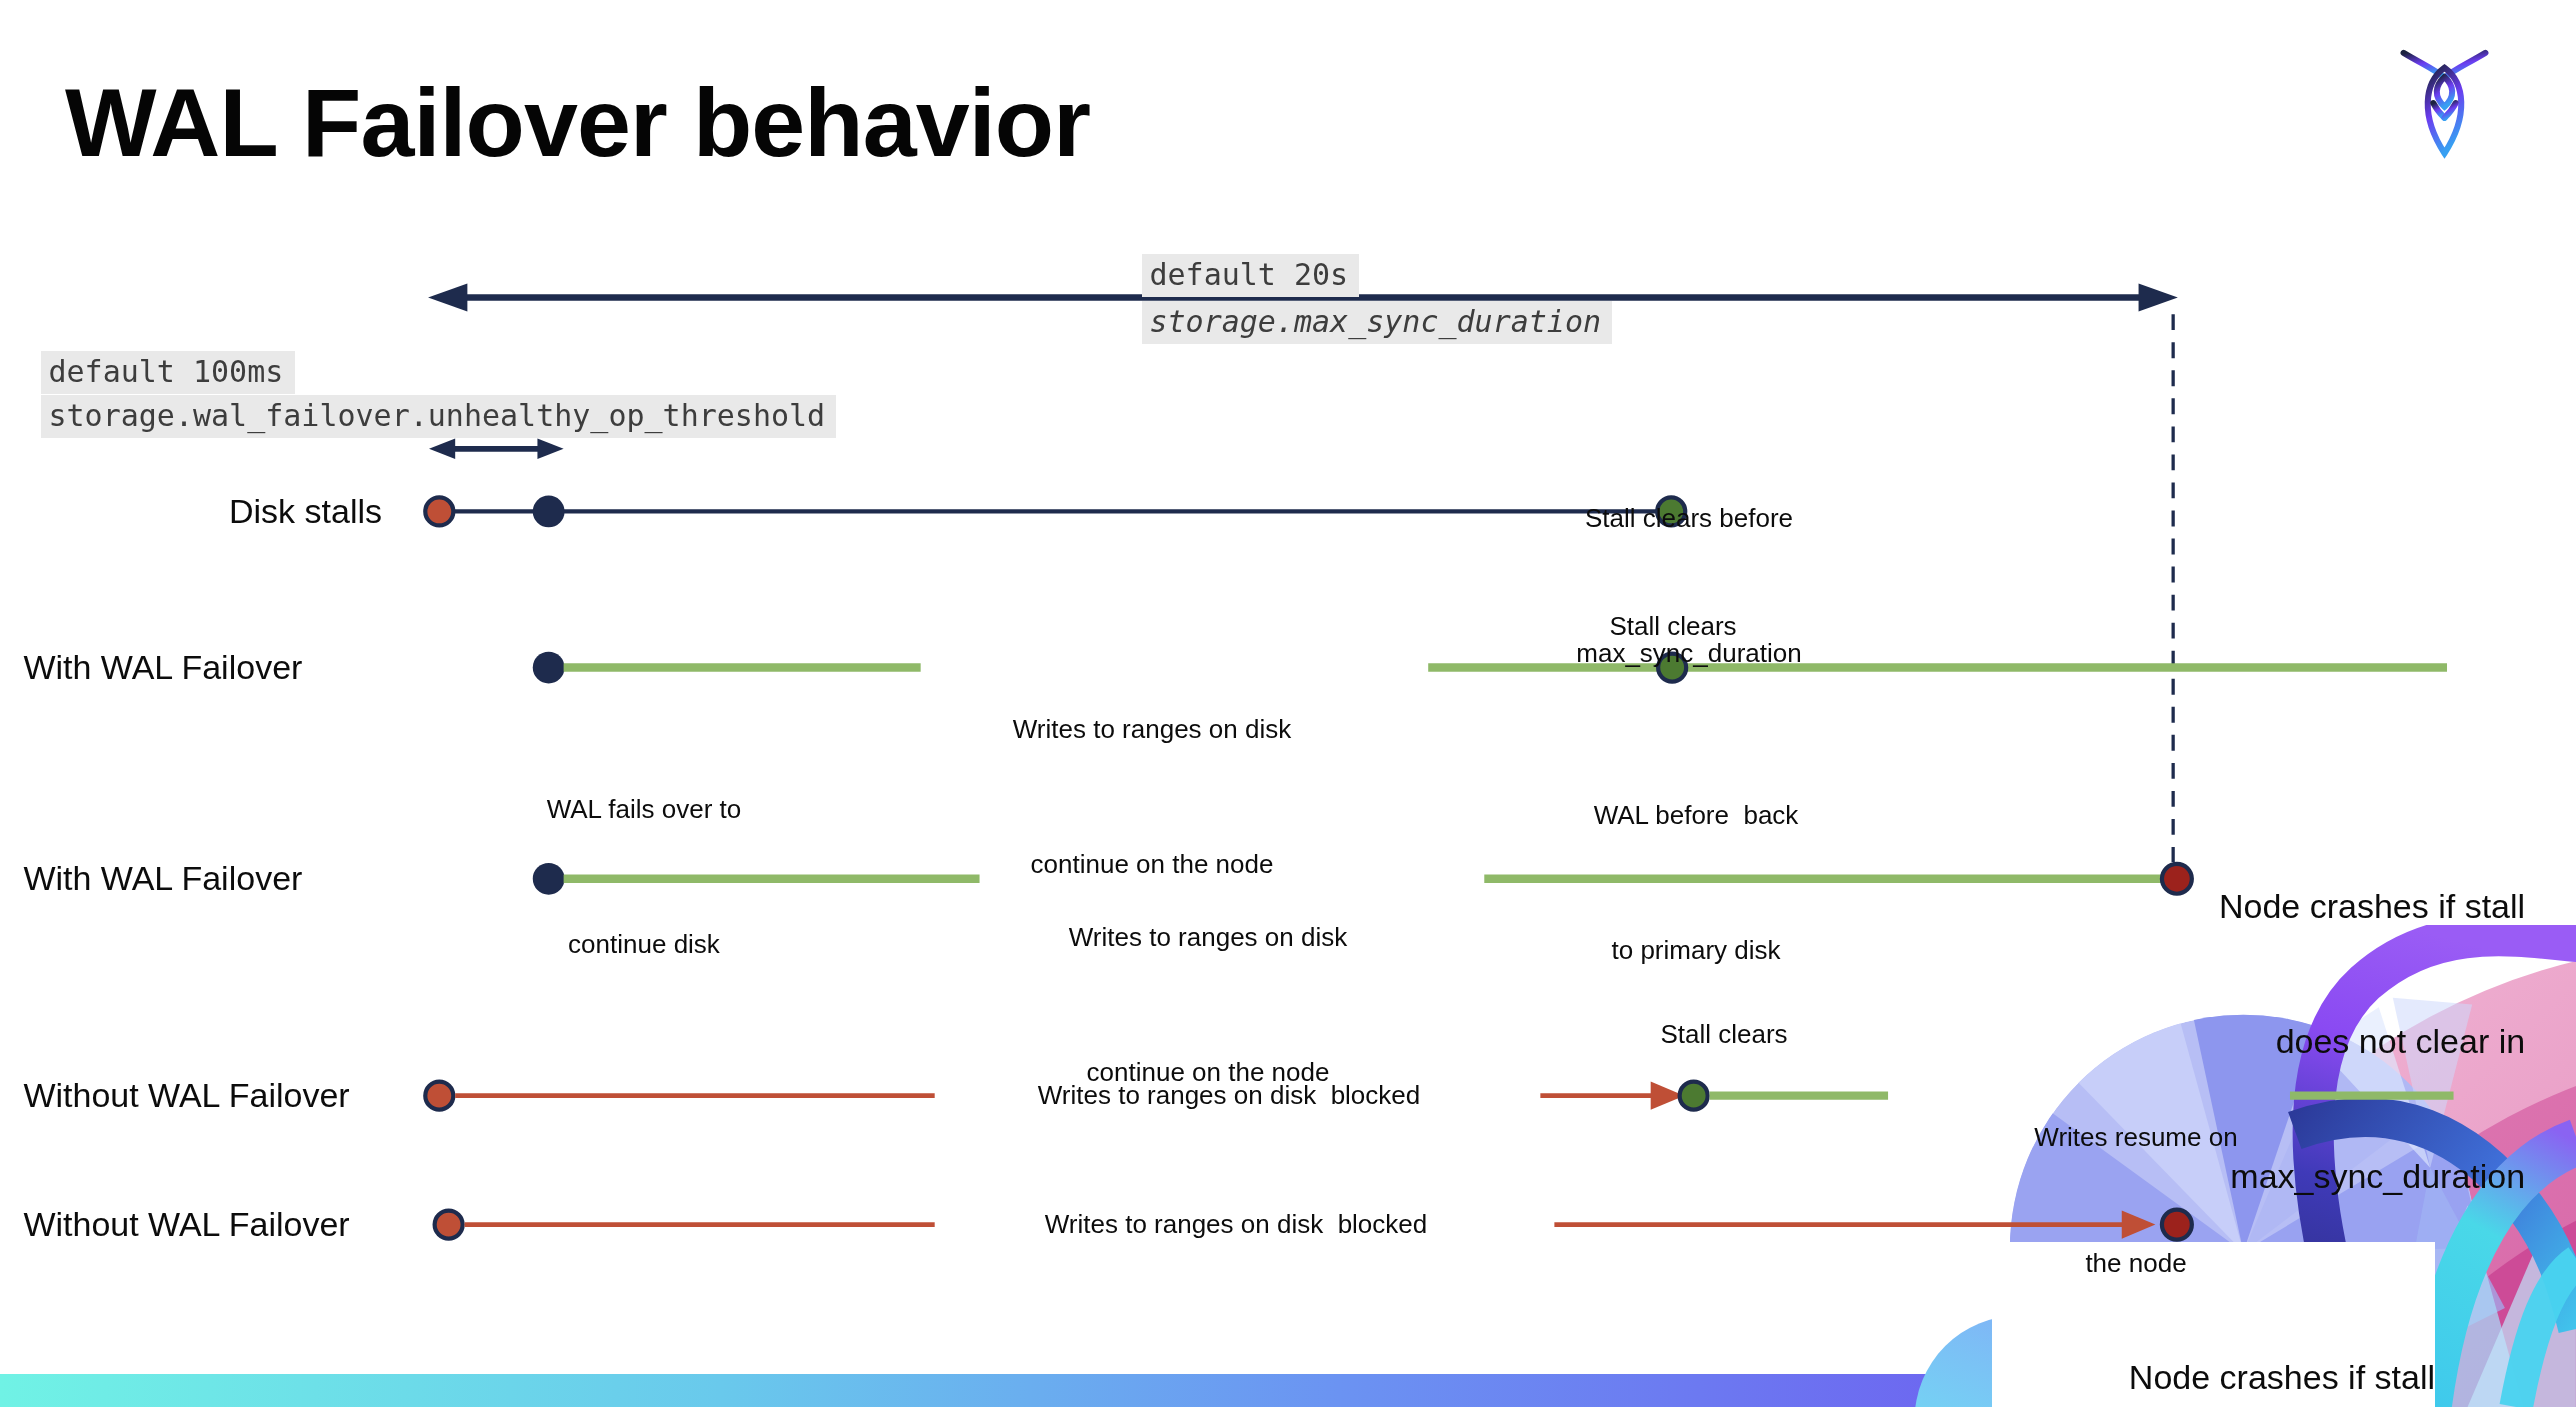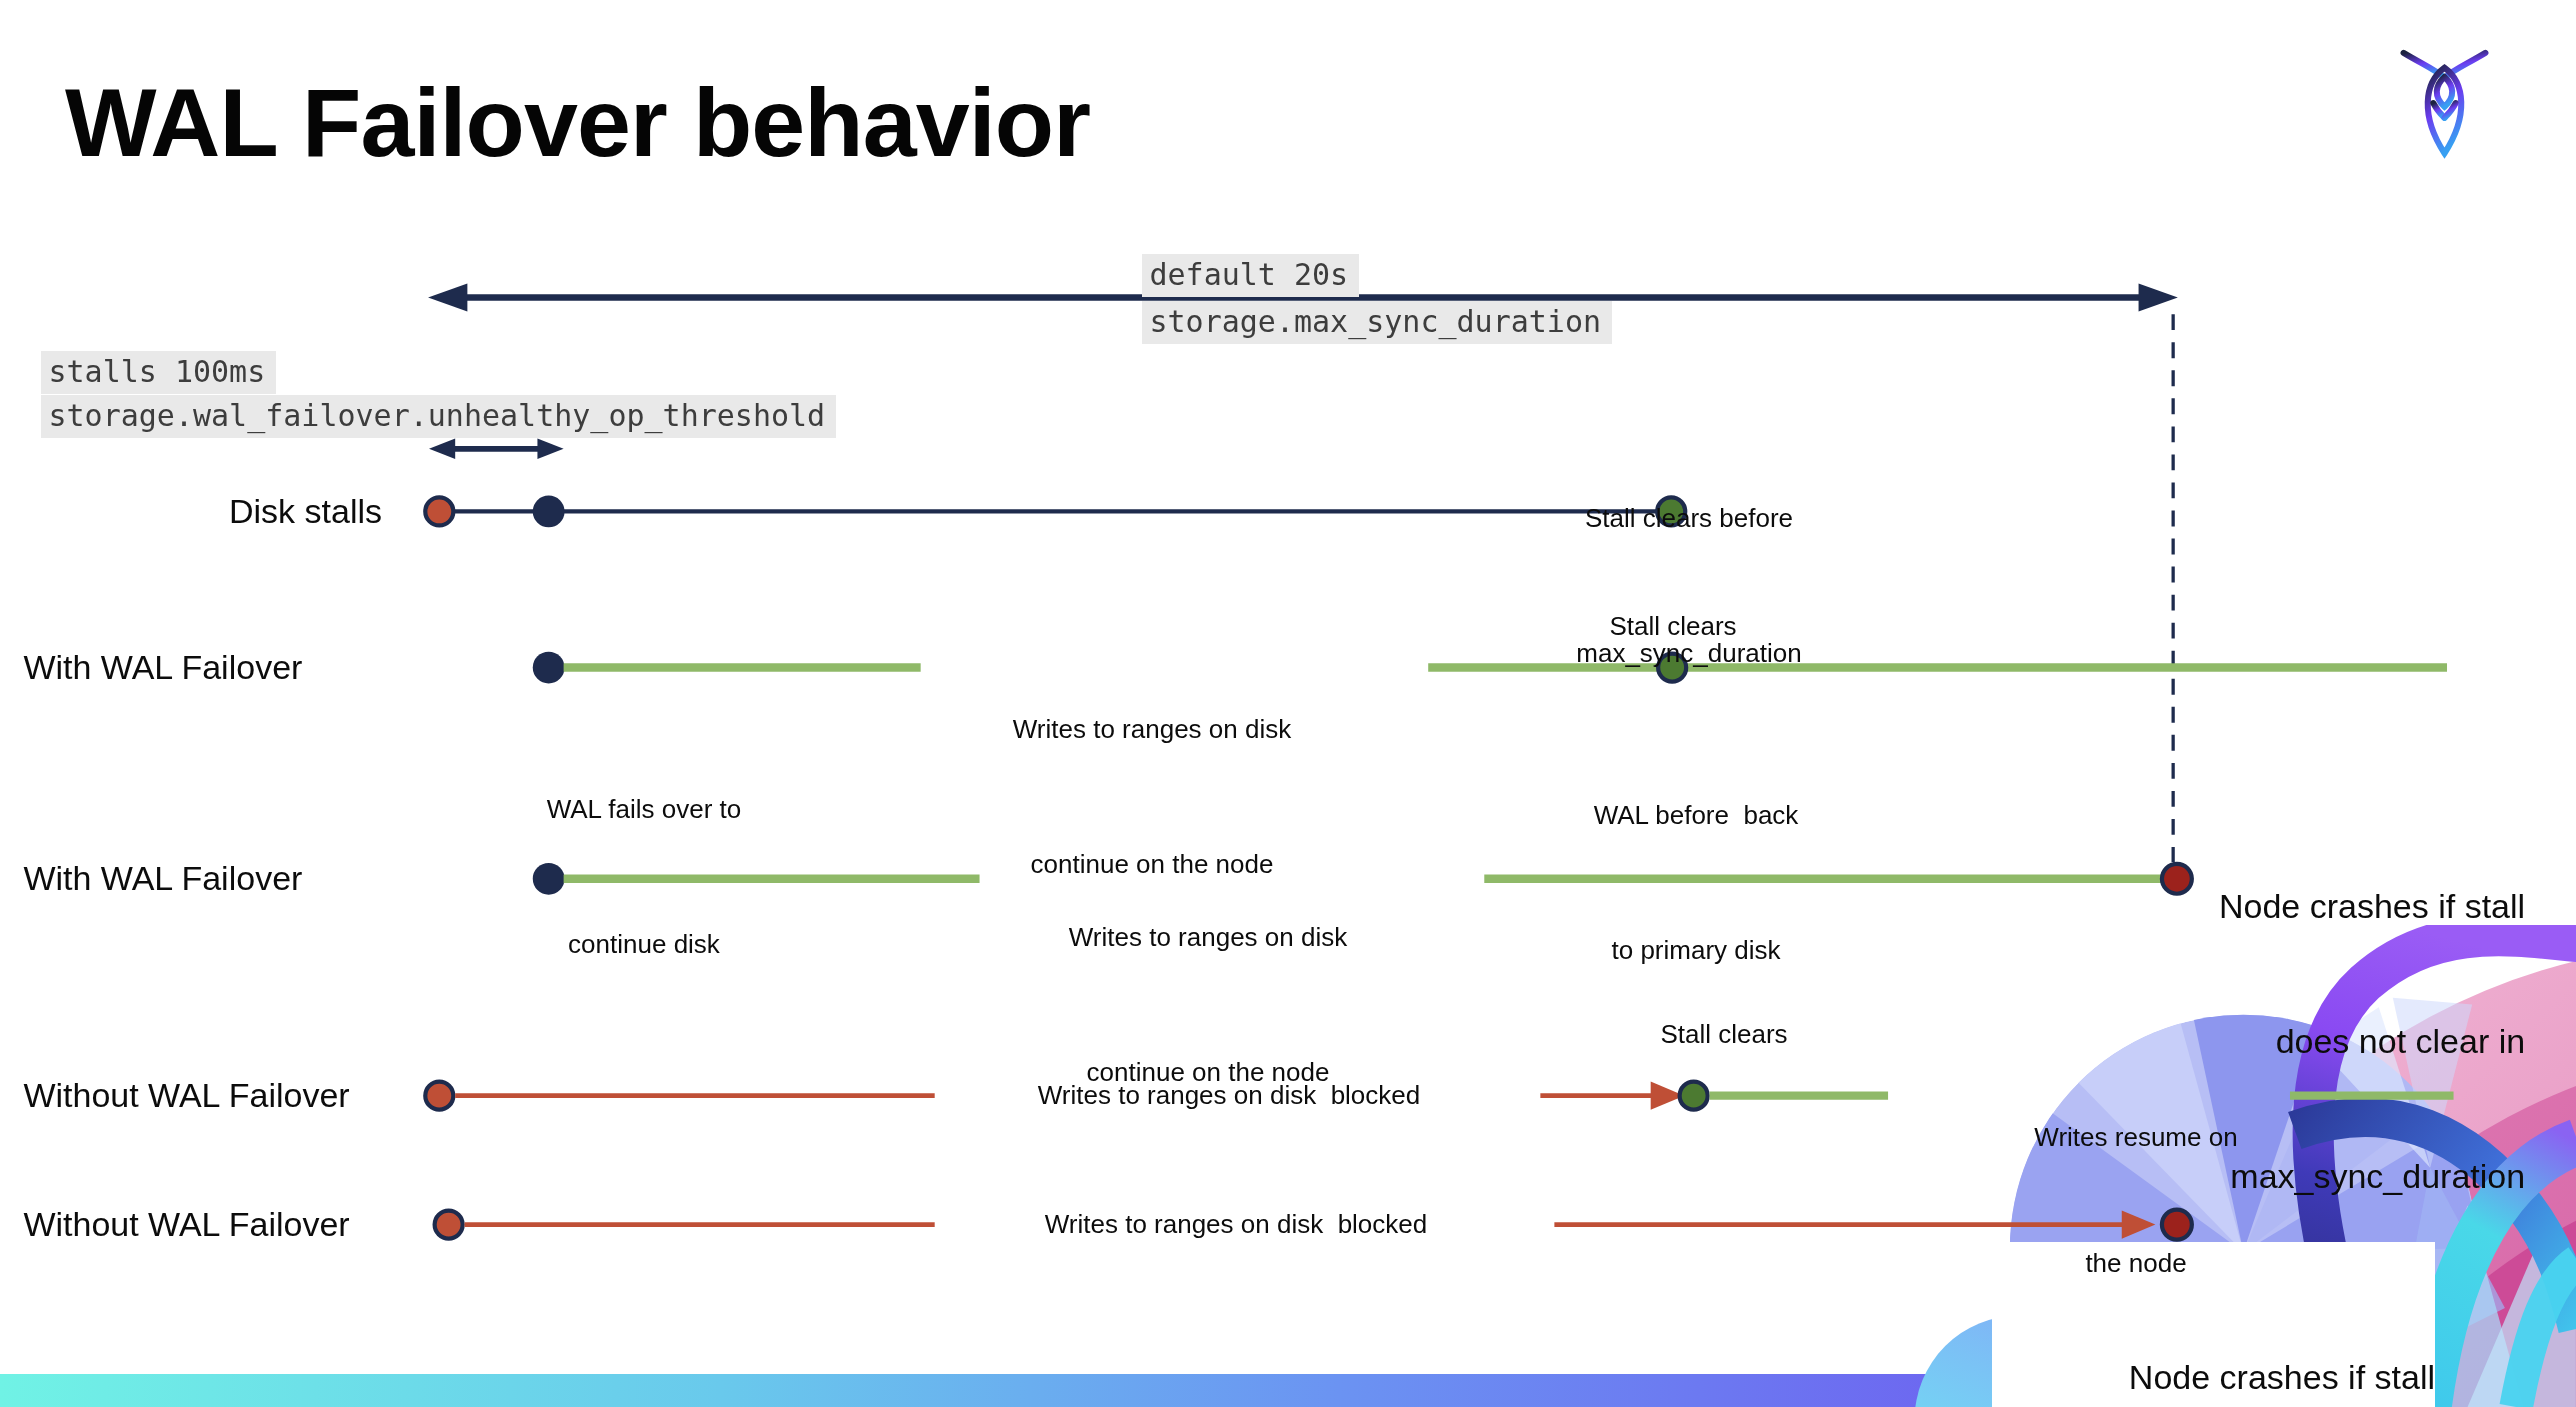--- a/index.html
+++ b/index.html
@@ -167,22 +167,22 @@
     <path d="M94,8 C74,20 60,26 51,34"></path>
     <path d="M50,24 C28,40 24,76 50,116 C76,76 72,40 50,24 Z"></path>
     <path d="M50,34 C40,43 38,55 50,66 C62,55 60,43 50,34"></path>
     <path d="M38,62 C42,70 46,74 50,78"></path>
     <path d="M62,62 C58,70 54,74 50,78"></path>
     <path d="M50,78 L50,104"></path>
   </g>
 </svg>
 
 <div class="abs z5 code" style="left:1142px;top:254px;">default 20s</div>
-<div class="abs z5 code" style="left:1142px;top:301px;">storage.max_sync_duration</div>
-<div class="abs z5 code" style="left:41px;top:351px;">stalls 100ms</div>
+<div class="abs z5 code" style="left:1142px;top:301px;font-style:italic;">storage.max_sync_duration</div>
+<div class="abs z5 code" style="left:41px;top:351px;">default 100ms</div>
 <div class="abs z5 code" style="left:41px;top:395px;">storage.wal_failover.unhealthy_op_threshold</div>
 
 <div class="abs z5 lbl" style="left:229px;top:491px;">Disk stalls</div>
 <div class="abs z5 lbl" style="left:23.4px;top:647px;">With WAL Failover</div>
 <div class="abs z5 lbl" style="left:23.4px;top:858px;">With WAL Failover</div>
 <div class="abs z5 lbl" style="left:23.4px;top:1075px;">Without WAL Failover</div>
 <div class="abs z5 lbl" style="left:23.4px;top:1204px;">Without WAL Failover</div>
 
 <div class="abs z5 ann" style="left:1689px;top:406px;">
   <div>Stall clears before</div>

